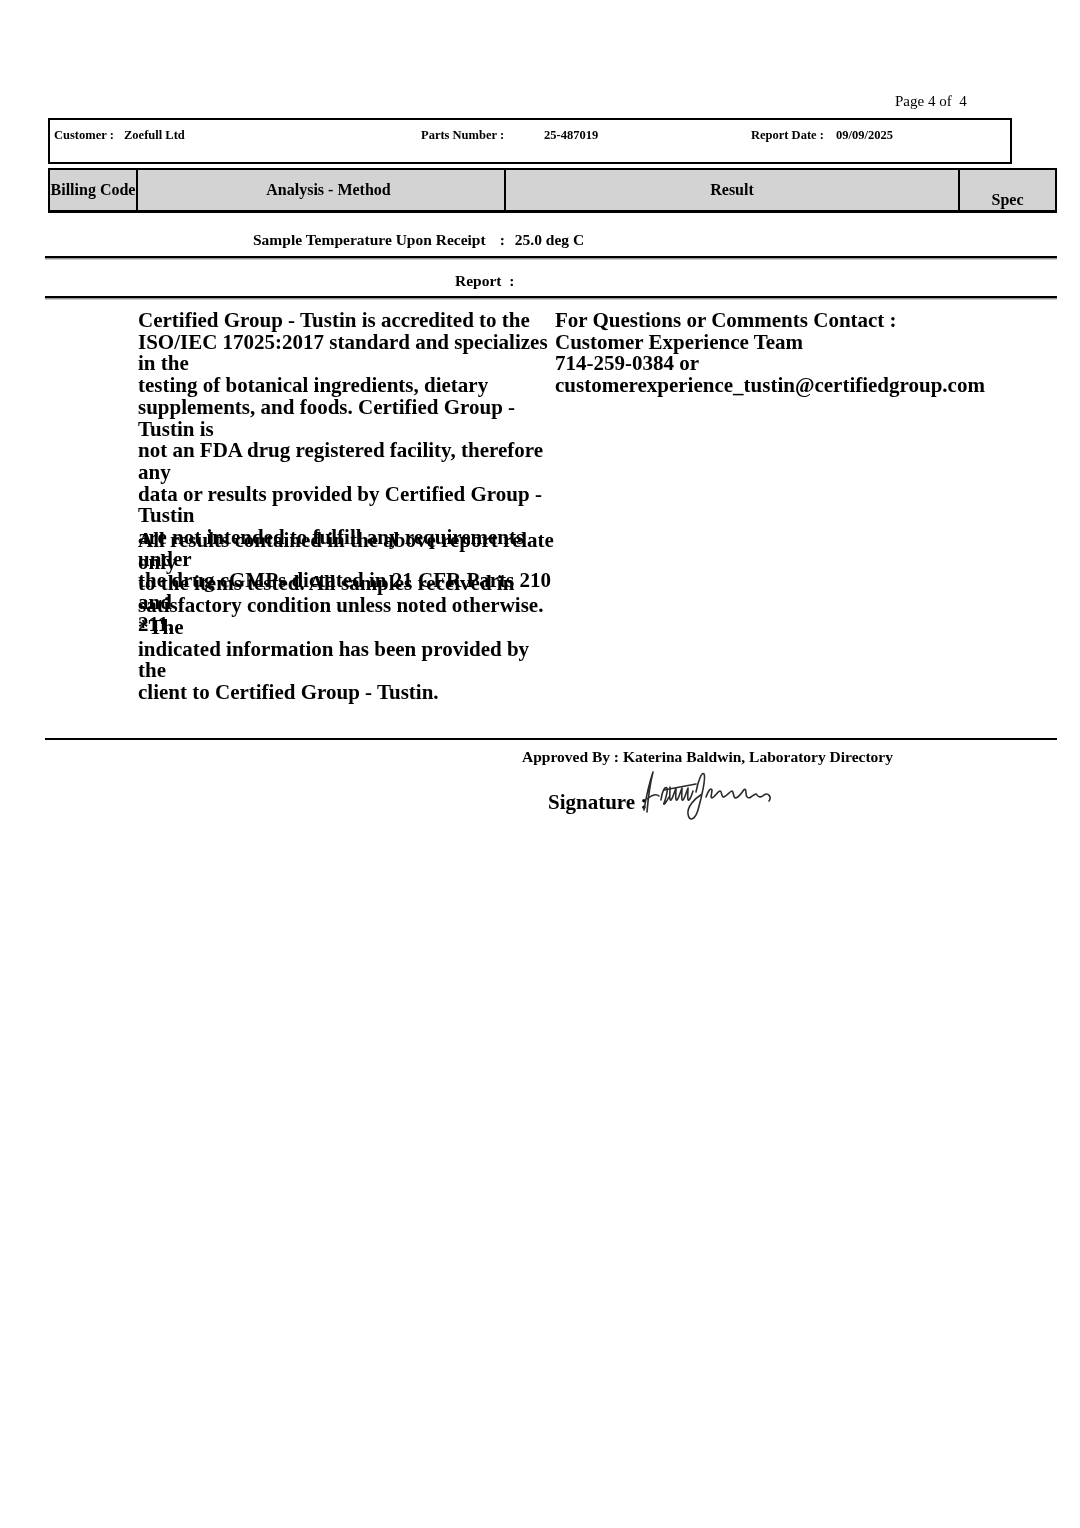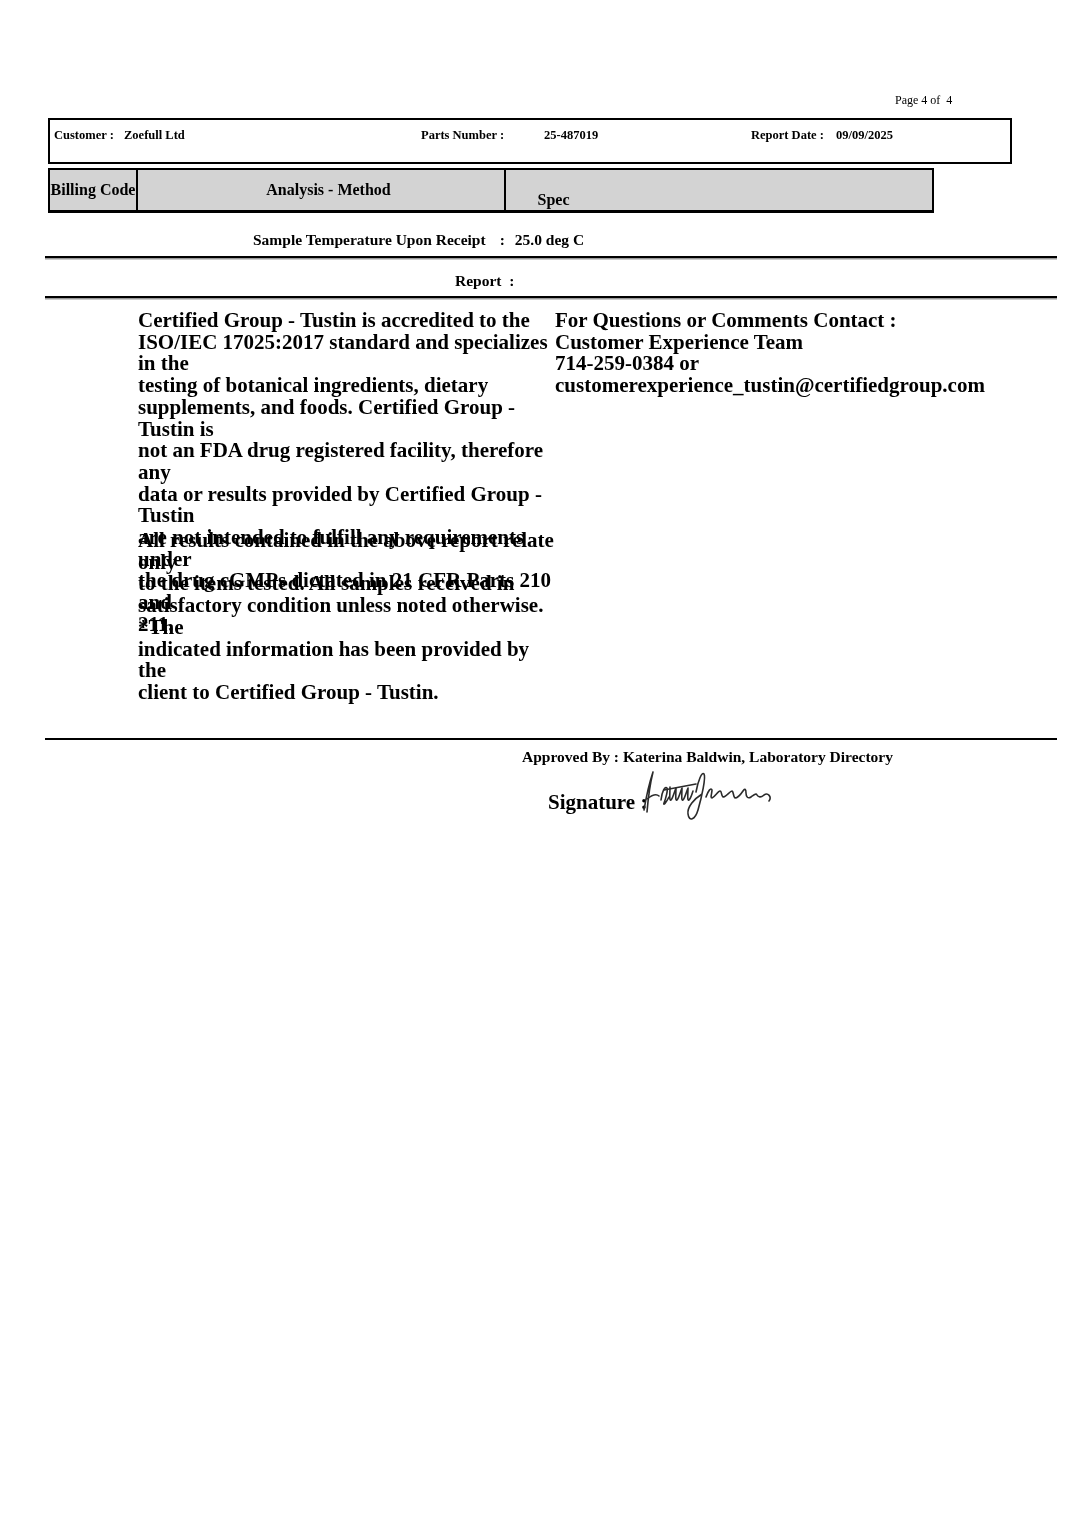--- a/index.html
+++ b/index.html
@@ -8,21 +8,21 @@
   .page {
     position: relative;
     width: 1080px;
     height: 1528px;
     background: #ffffff;
     overflow: hidden;
   }
   .page-indicator {
     position: absolute;
     left: 895px; top: 93px;
-    font-size: 12px;
+    font-size: 15px;
     font-weight: 400;
     white-space: pre;
   }
   
   .header-box {
     position: absolute;
     left: 48px; top: 118px;
     width: 964px; height: 46px;
     border: 2px solid #000;
     background: #fff;
@@ -31,21 +31,21 @@
   .hb-customer-label { left: 4px; }
   .hb-customer-value { left: 74px; }
   .hb-report-number-label { left: 371px; }
   .hb-report-number-value { left: 494px; }
   .hb-report-date-label { left: 701px; }
   .hb-report-date-value { left: 786px; }
   
   .table-header-row {
     position: absolute;
     left: 48px; top: 168px;
-    width: 886px; height: 45px;
+    width: 1009px; height: 45px;
     display: flex;
     border: 2px solid #000;
     border-bottom-width: 3px;
     background: #d3d3d3;
   }
   .th-cell {
     display: flex; align-items: center; justify-content: center;
     text-align: center;
     font-size: 16px; font-weight: 700;
     line-height: 1.15;
@@ -122,20 +122,21 @@
     <span class="hb-customer-value">Zoefull Ltd</span>
     <span class="hb-report-number-label">Parts Number :</span>
     <span class="hb-report-number-value">25-487019</span>
     <span class="hb-report-date-label">Report Date :</span>
     <span class="hb-report-date-value">09/09/2025</span>
   </div>
 
   <div class="table-header-row">
     <div class="th-cell th-billing">Billing Code</div>
     <div class="th-cell th-analysis">Analysis - Method</div>
+    <div class="th-cell th-result">Result</div>
     <div class="th-cell th-spec">Spec</div>
   </div>
 
   <div class="sample-temp">
     <span>Sample Temperature Upon Receipt</span><span class="sep">:</span><span>25.0 deg C</span>
   </div>
 
   <div class="rule rule-1"></div>
 
   <div class="remarks-title">Report  :</div>

